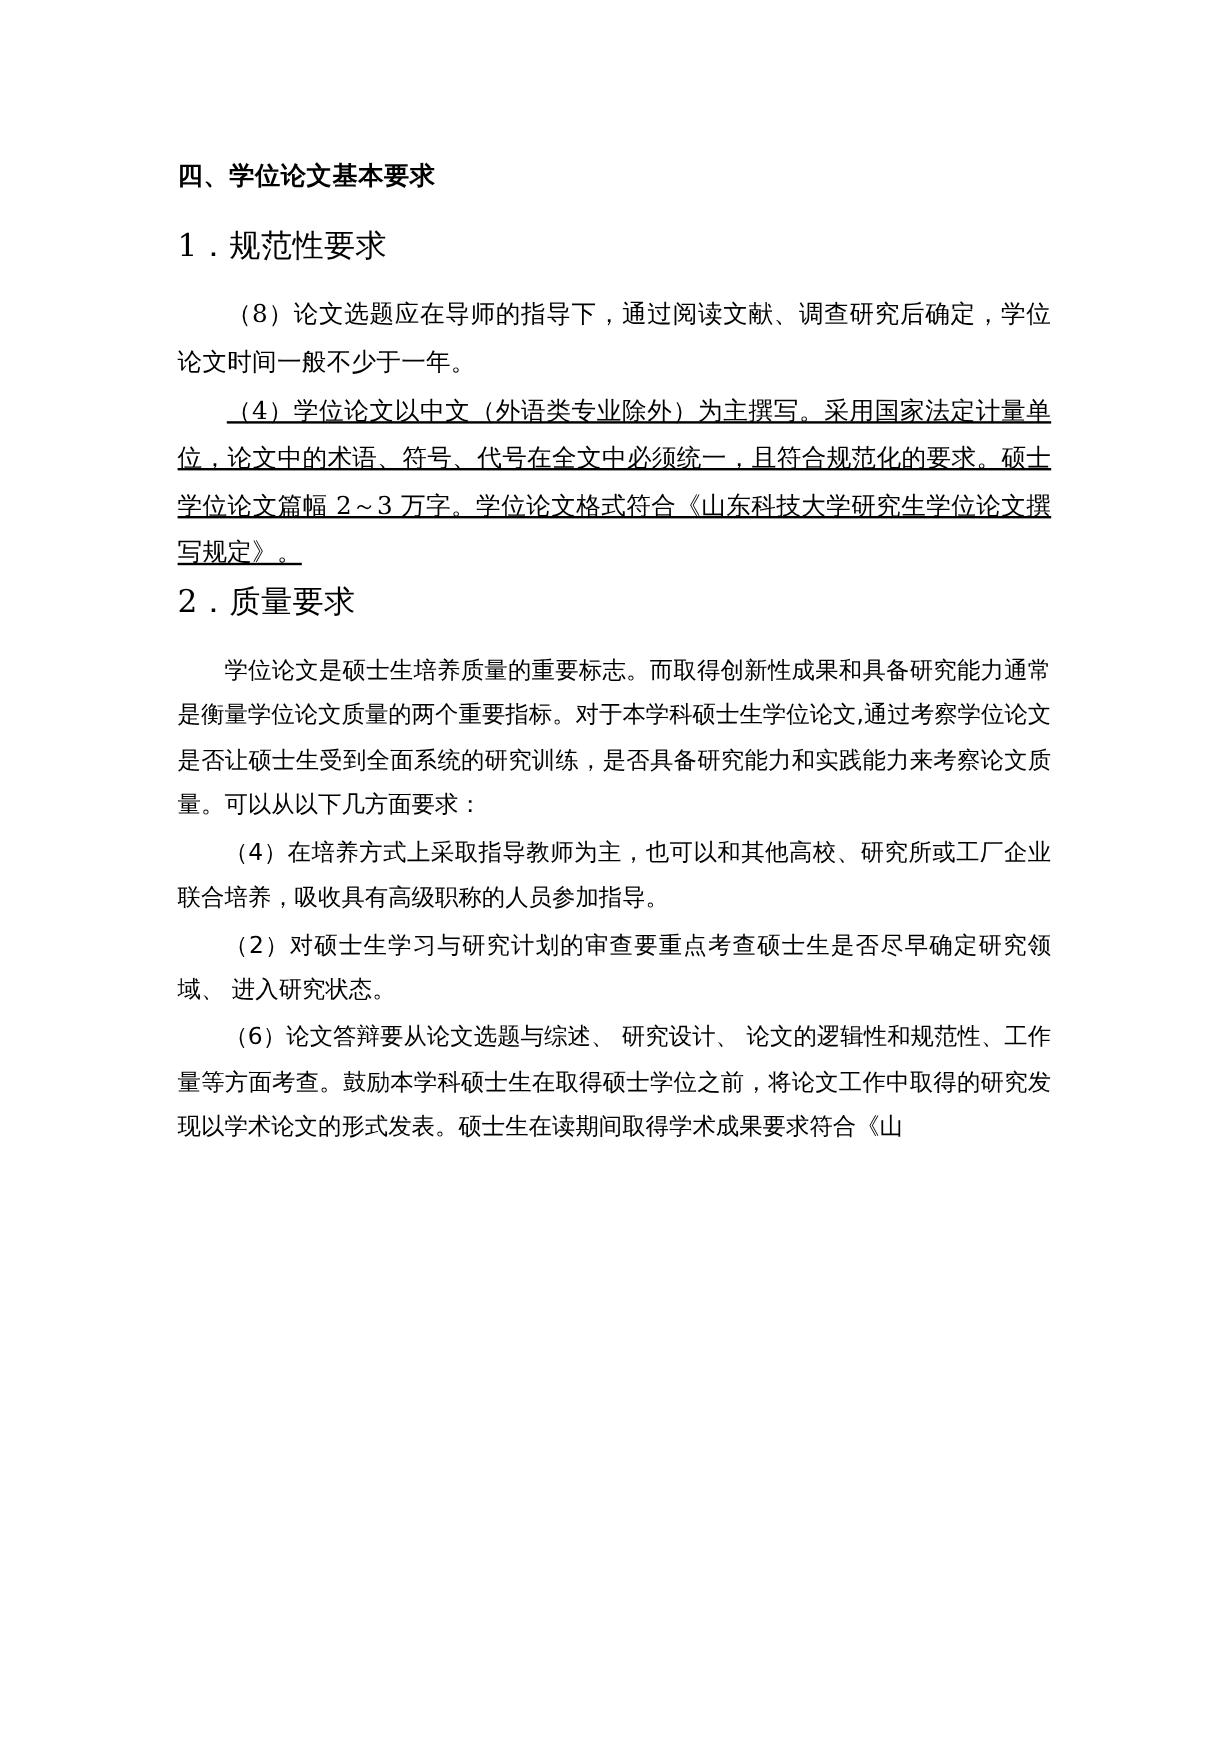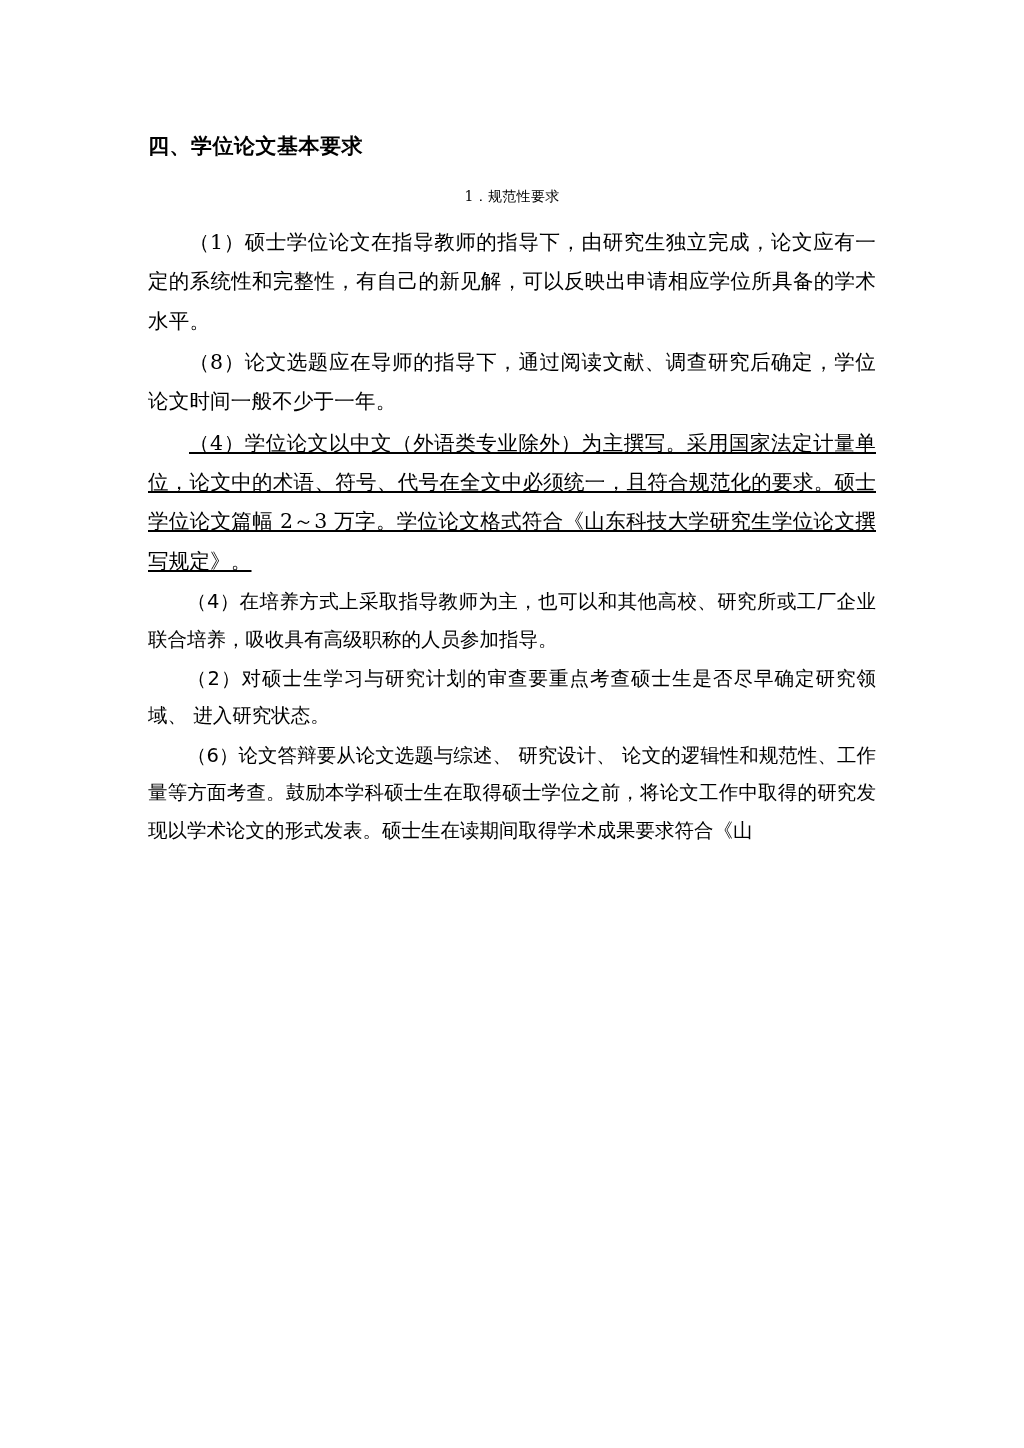--- a/index.html
+++ b/index.html
@@ -27,25 +27,24 @@
   }
   .heading {
     font-family: "DejaVu Sans", "Liberation Sans", sans-serif;
     font-weight: bold;
     font-size: 21px;
     line-height: 1.55;
     margin: 0 0 22px 0;
     letter-spacing: 0.5px;
   }
   .sub-heading {
-    font-size: 14px;
+    font-size: 26px;
     line-height: 1.6;
     margin: 0 0 16px 0;
     letter-spacing: 0.3px;
-    text-align: center;
   }
   p.para {
     font-size: 20.5px;
     line-height: 1.92;
     margin: 0 0 2px 0;
     text-align: justify;
     text-justify: inter-ideograph;
     text-indent: 2em;
     letter-spacing: 0.2px;
   }
@@ -62,23 +61,24 @@
 </head>
 <body>
 
 <div class="page">
   <div class="doc-body">
 
     <h1 class="heading">四、学位论文基本要求</h1>
 
     <div class="sub-heading">1．规范性要求</div>
 
-    <p class="para">（1）硕士学位论文在指导教师的指导下，由研究生独立完成，论文应有一定的系统性和完整性，有自己的新见解，可以反映出申请相应学位所具备的学术水平。</p>
     <p class="para">（8）论文选题应在导师的指导下，通过阅读文献、调查研究后确定，学位论文时间一般不少于一年。</p>
     <p class="para tight">（4）学位论文以中文（外语类专业除外）为主撰写。采用国家法定计量单位，论文中的术语、符号、代号在全文中必须统一，且符合规范化的要求。硕士学位论文篇幅 2～3 万字。学位论文格式符合《山东科技大学研究生学位论文撰写规定》。</p>
 
+    <div class="sub-heading">2．质量要求</div>
 
+    <p class="para sans">学位论文是硕士生培养质量的重要标志。而取得创新性成果和具备研究能力通常是衡量学位论文质量的两个重要指标。对于本学科硕士生学位论文,通过考察学位论文是否让硕士生受到全面系统的研究训练，是否具备研究能力和实践能力来考察论文质量。可以从以下几方面要求：</p>
     <p class="para sans">（4）在培养方式上采取指导教师为主，也可以和其他高校、研究所或工厂企业联合培养，吸收具有高级职称的人员参加指导。</p>
     <p class="para sans">（2）对硕士生学习与研究计划的审查要重点考查硕士生是否尽早确定研究领域、 进入研究状态。</p>
     <p class="para sans">（6）论文答辩要从论文选题与综述、 研究设计、 论文的逻辑性和规范性、工作量等方面考查。鼓励本学科硕士生在取得硕士学位之前，将论文工作中取得的研究发现以学术论文的形式发表。硕士生在读期间取得学术成果要求符合《山</p>
 
   </div>
 </div>
 
 </body></html>

